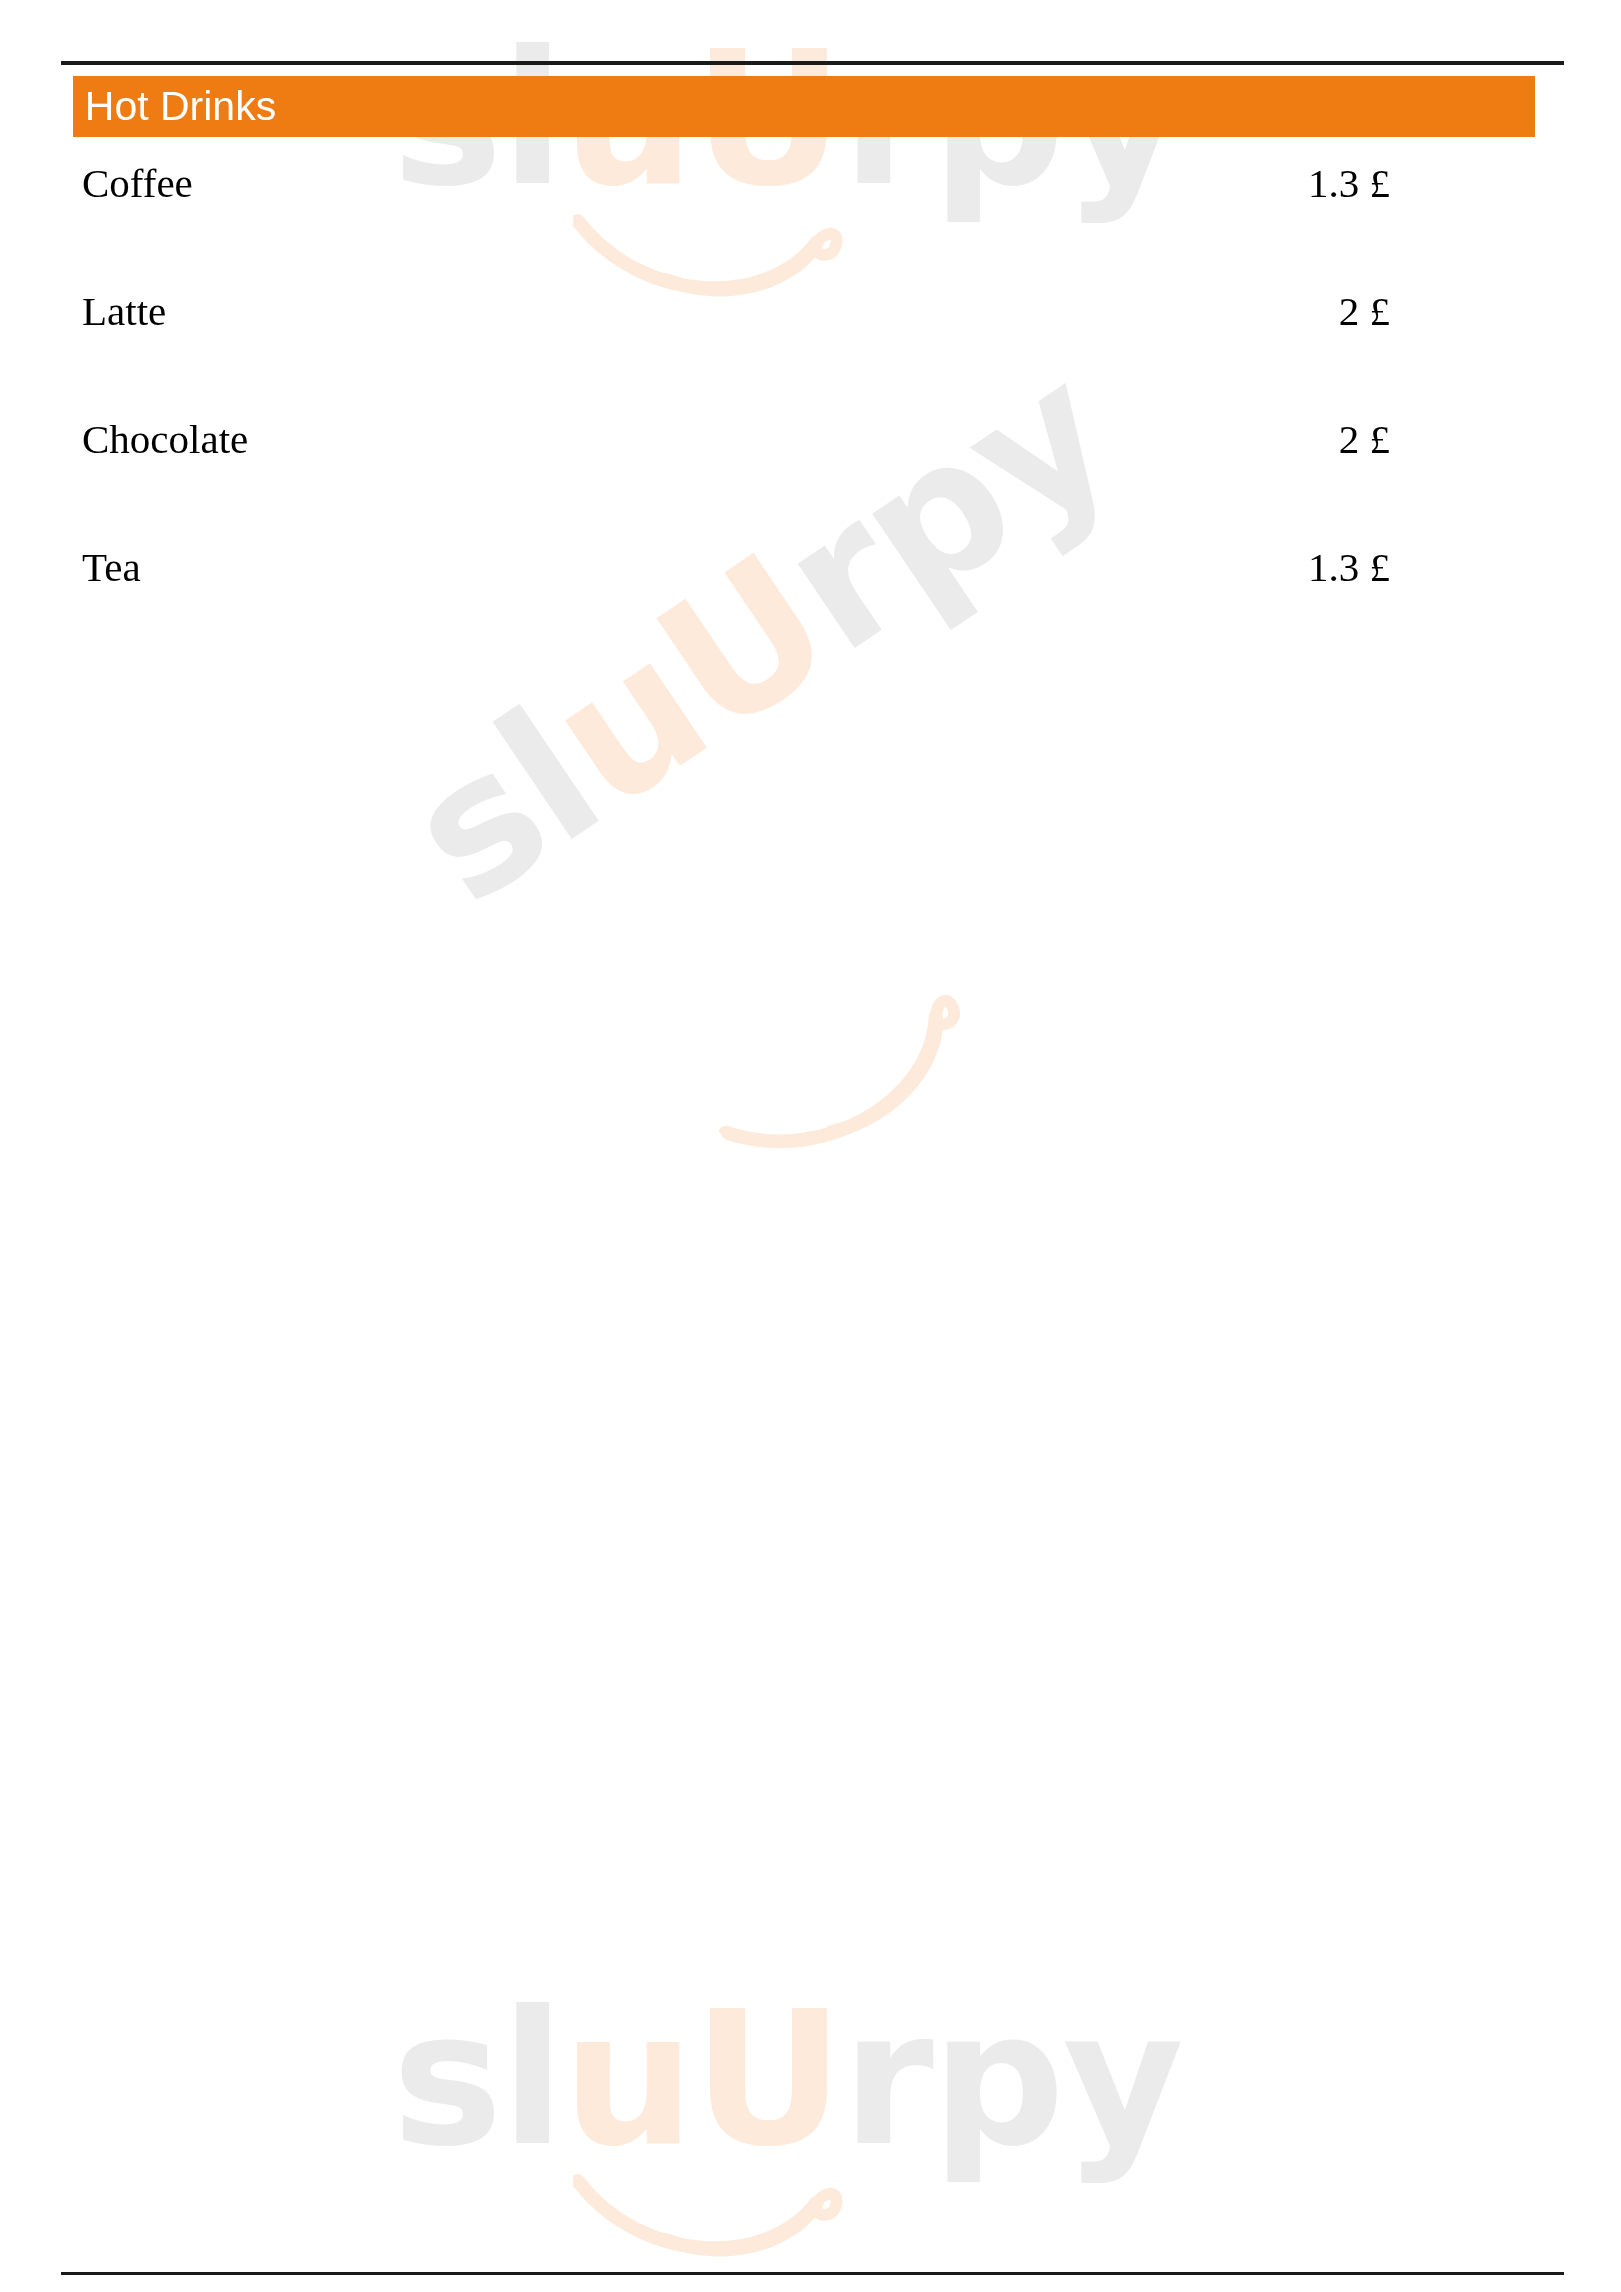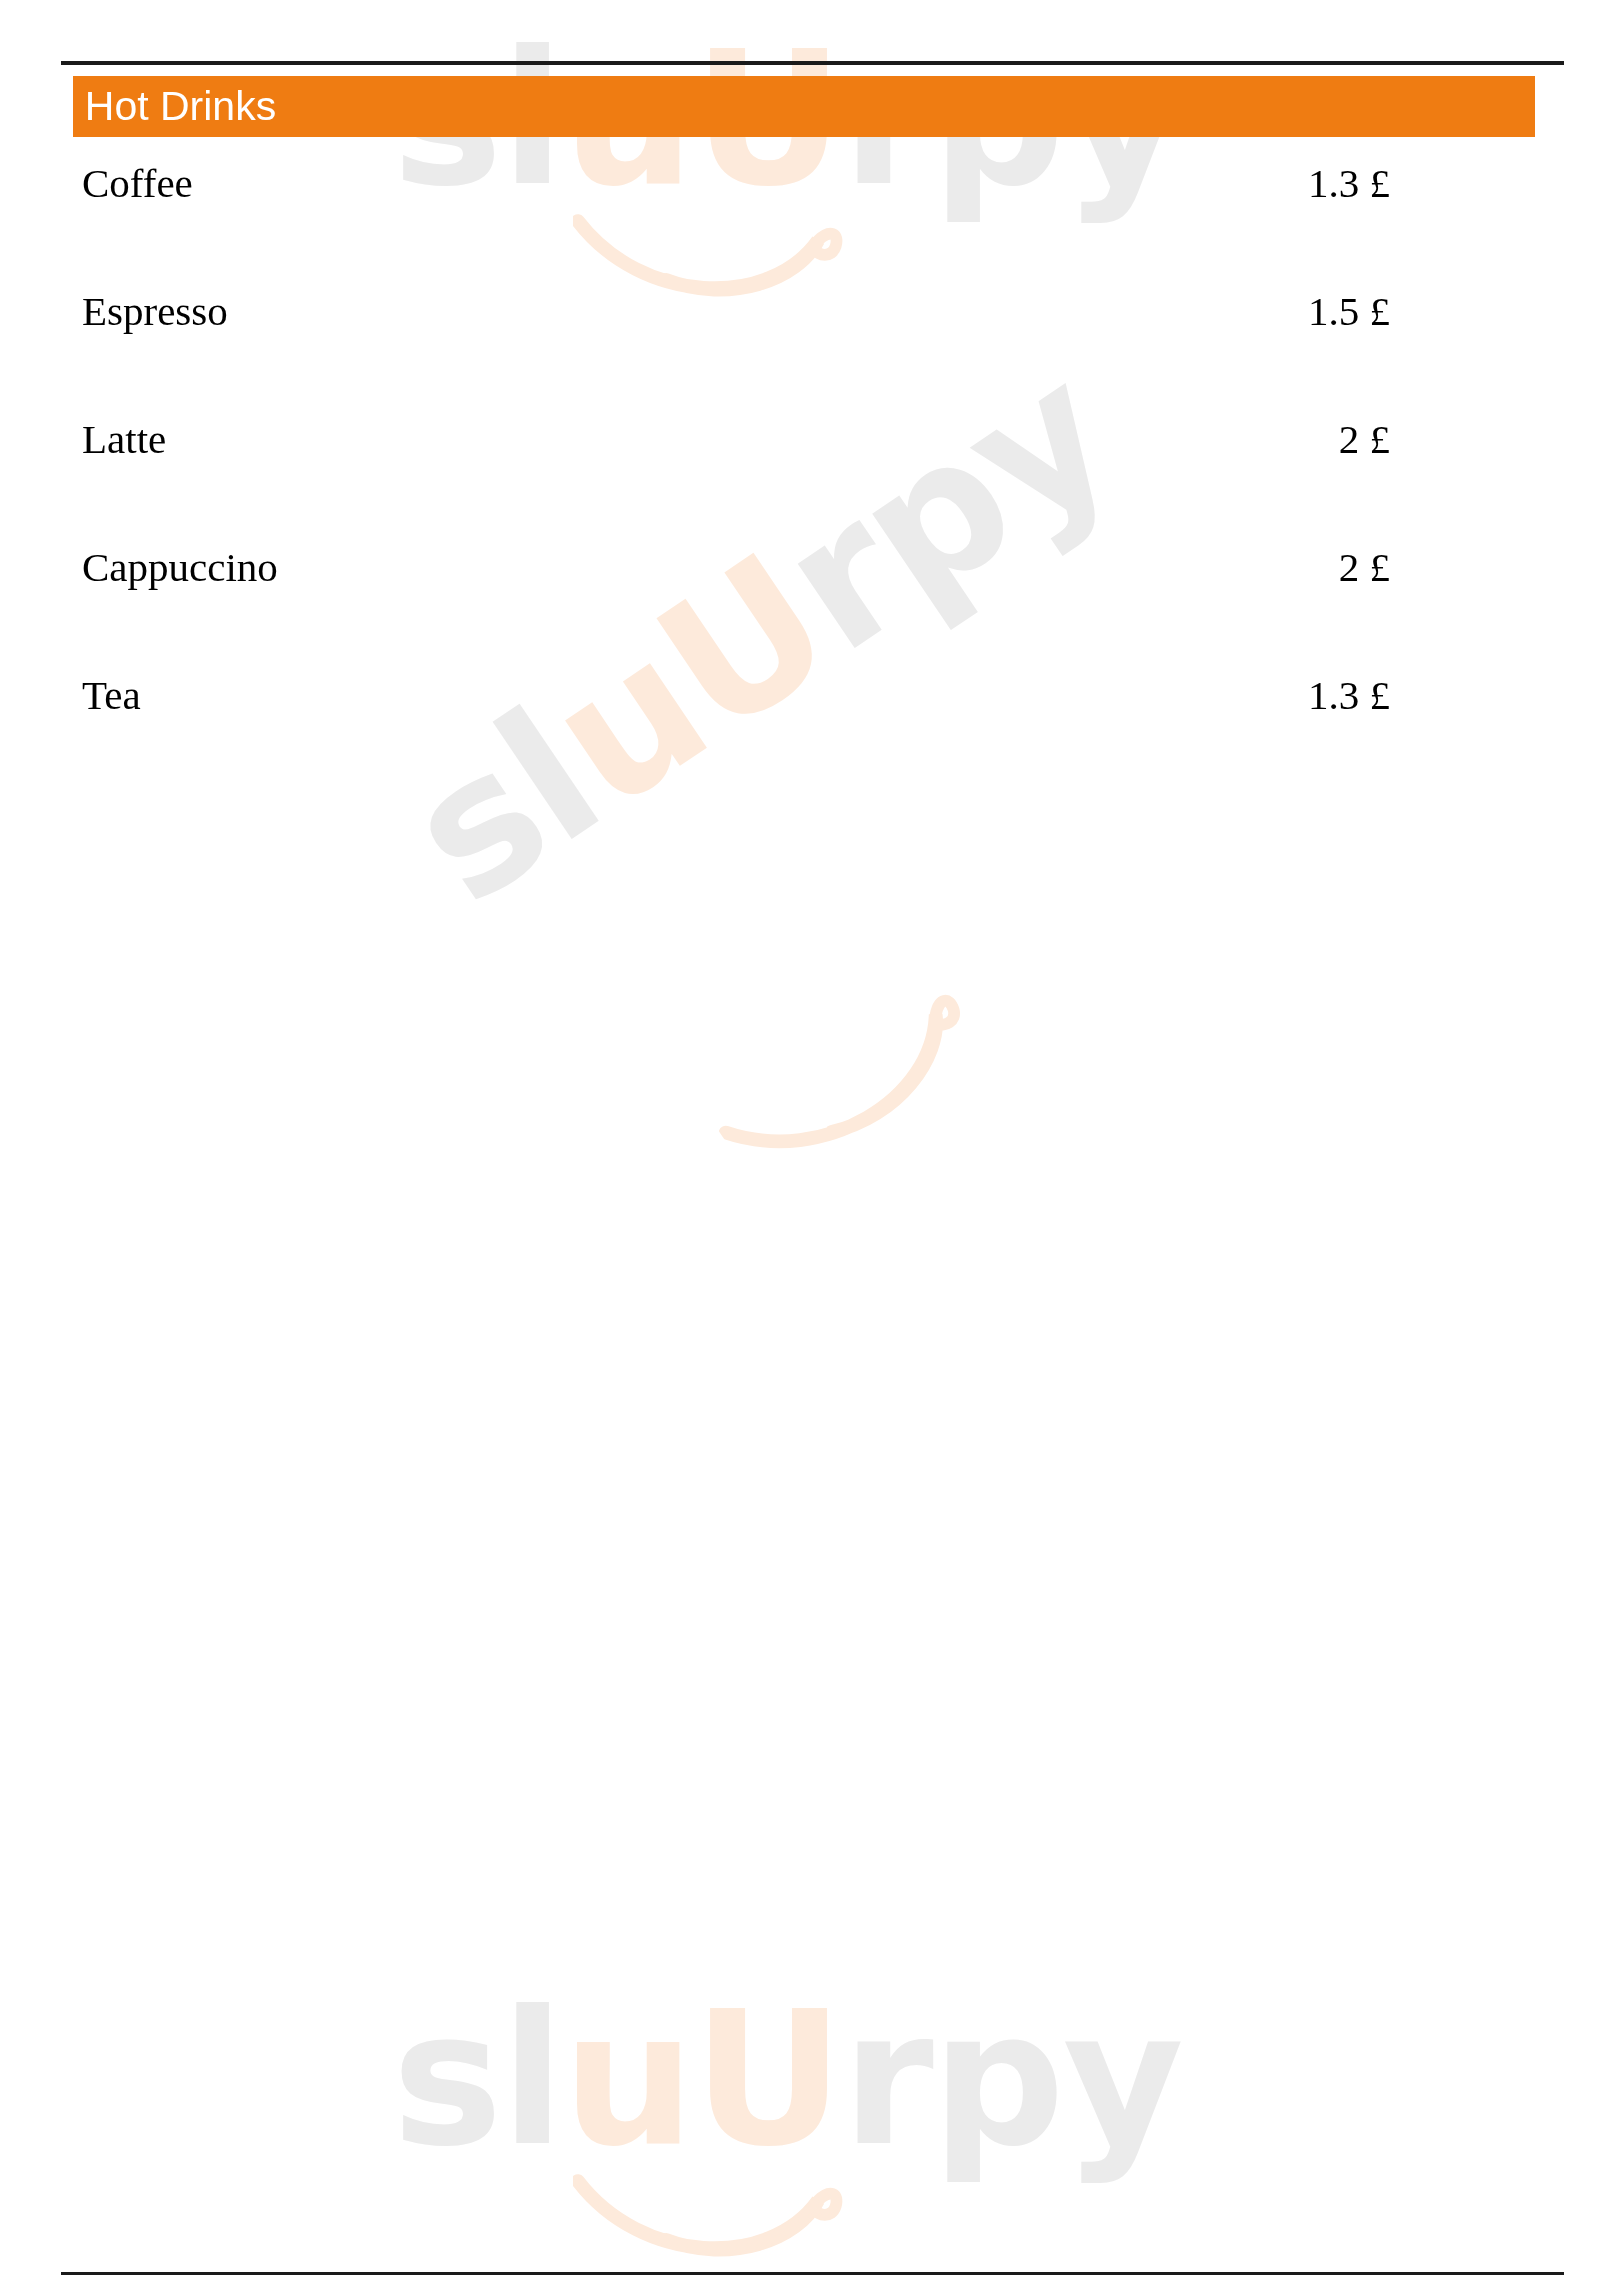--- a/index.html
+++ b/index.html
@@ -165,32 +165,28 @@
     <span class="title">Hot Drinks</span>
   </div>
 
   <div class="menu-list">
 
     <div class="menu-row">
       <span class="name">Coffee</span>
       <span class="price">1.3 £</span>
     </div>
 
-    <div class="menu-row">
-      <span class="name">Espresso</span>
-      <span class="price">1.5 £</span>
-    </div>
 
     <div class="menu-row">
       <span class="name">Latte</span>
       <span class="price">2 £</span>
     </div>
 
     <div class="menu-row">
-      <span class="name">Cappuccino</span>
+      <span class="name">Chocolate</span>
       <span class="price">2 £</span>
     </div>
 
 
     <div class="menu-row">
       <span class="name">Tea</span>
       <span class="price">1.3 £</span>
     </div>
 
   </div>

